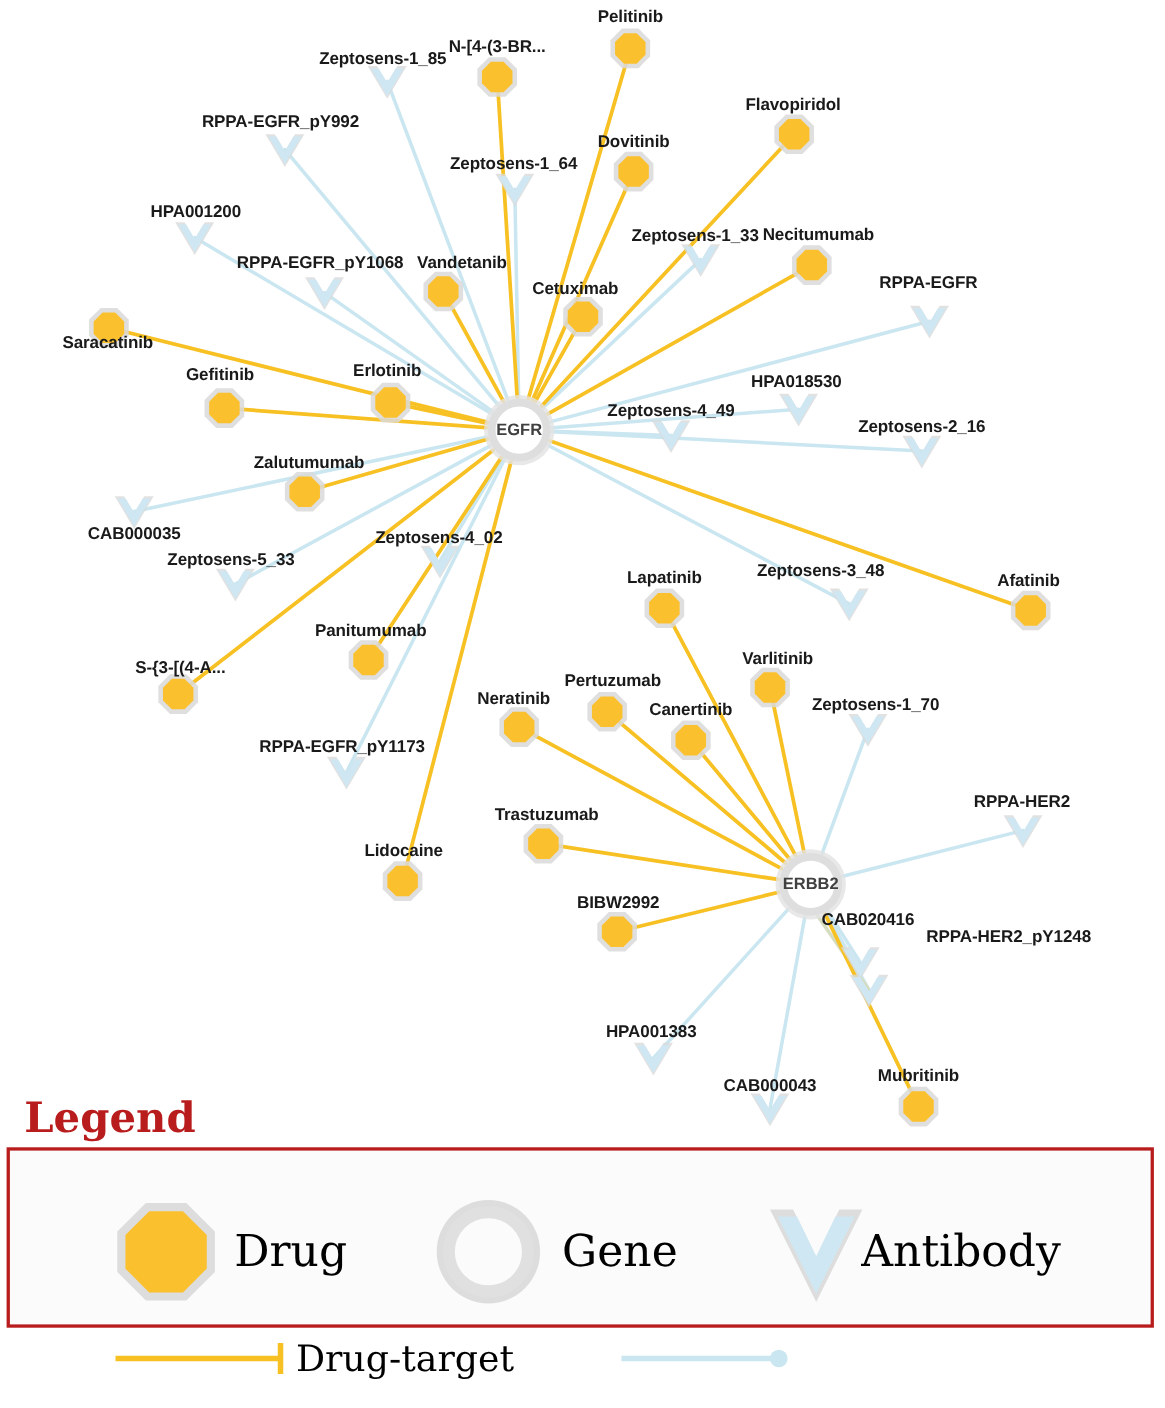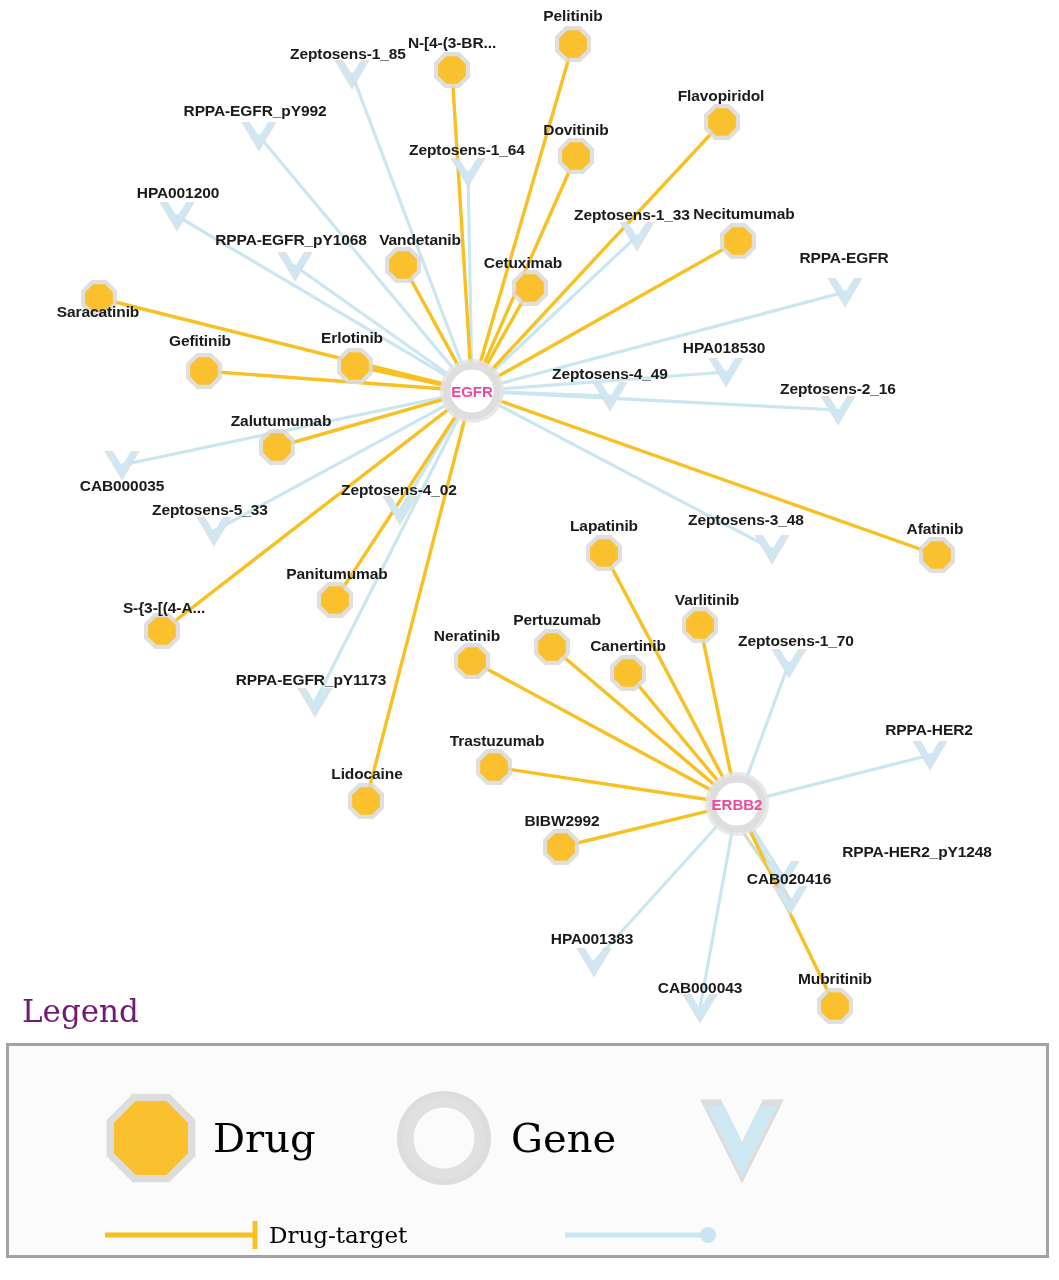--- a/index.html
+++ b/index.html
@@ -32,56 +32,56 @@
     font-weight: bold;
     color: #1a1a1a;
     white-space: nowrap;
     transform: translate(-50%, -50%);
     letter-spacing: -0.1px;
   }
   .gene-label {
     position: absolute;
     font-size: 15px;
     font-weight: bold;
-    color: #ec4899;
+    color: #404040;
     white-space: nowrap;
     transform: translate(-50%, -50%);
   }
   
   #legend-title {
     position: absolute;
     left: 22px;
     top: 993px;
     font-family: "DejaVu Serif", serif;
-    font-size: 31px;
-    font-weight: normal;
-    color: #701a75;
+    font-size: 38px;
+    font-weight: bold;
+    color: #b91c1c;
   }
   #legend-box {
     position: absolute;
     left: 6px;
     top: 1043px;
     width: 1043px;
-    height: 215px;
-    border: 3px solid #a3a3a3;
+    height: 164px;
+    border: 3px solid #b91c1c;
     background: #fbfbfb;
     box-sizing: border-box;
   }
   .legend-text {
     position: absolute;
     font-family: "DejaVu Serif", serif;
     color: #000;
     white-space: nowrap;
   }
   .legend-row1-text {
     font-size: 40px;
     transform: translate(0, -50%);
   }
   .legend-row2-text {
-    font-size: 23px;
+    font-size: 33px;
     transform: translate(0, -50%);
   }
 </style>
 </head>
 <body>
 
 <div id="network">
   <svg id="net-svg" width="1059" height="1040">
       <g>
         <line x1="352" y1="74" x2="461.37905215759673" y2="362.94299611631794" stroke="#CAE6F0" stroke-width="3.2" stroke-linecap="round"></line>
@@ -328,21 +328,21 @@
     <div class="node-label" style="left: 610px; top: 374px;">Zeptosens-4_49</div>
     <div class="node-label" style="left: 838px; top: 389px;">Zeptosens-2_16</div>
     <div class="node-label" style="left: 122px; top: 445px; margin-top: 41px;">CAB000035</div>
     <div class="node-label" style="left: 399px; top: 490px;">Zeptosens-4_02</div>
     <div class="node-label" style="left: 210px; top: 510px;">Zeptosens-5_33</div>
     <div class="node-label" style="left: 746px; top: 520px;">Zeptosens-3_48</div>
     <div class="node-label" style="left: 796px; top: 641px;">Zeptosens-1_70</div>
     <div class="node-label" style="left: 311px; top: 680px;">RPPA-EGFR_pY1173</div>
     <div class="node-label" style="left: 929px; top: 730px;">RPPA-HER2</div>
     <div class="node-label" style="left: 917px; top: 852px;">RPPA-HER2_pY1248</div>
-    <div class="node-label" style="left: 789px; top: 879px;">CAB020416</div>
+    <div class="node-label" style="left: 789px; top: 837px;">CAB020416</div>
     <div class="node-label" style="left: 592px; top: 939px;">HPA001383</div>
     <div class="node-label" style="left: 700px; top: 988px;">CAB000043</div>
     <div class="node-label" style="left: 573px; top: 16px;">Pelitinib</div>
     <div class="node-label" style="left: 452px; top: 43px;">N-[4-(3-BR...</div>
     <div class="node-label" style="left: 721px; top: 96px;">Flavopiridol</div>
     <div class="node-label" style="left: 576px; top: 130px;">Dovitinib</div>
     <div class="node-label" style="left: 744px; top: 214px;">Necitumumab</div>
     <div class="node-label" style="left: 384px; top: 240px; margin-left: 36px;">Vandetanib</div>
     <div class="node-label" style="left: 523px; top: 263px;">Cetuximab</div>
     <div class="node-label" style="left: 98px; top: 272px; margin-top: 40px;">Saracatinib</div>
@@ -374,14 +374,15 @@
       <circle cx="435" cy="92" r="36" fill="#fbfbfb" stroke="#e0e0e0" stroke-width="11"></circle>
       <path d="M 691 53.599999999999994 L 733 137.6 L 775 53.599999999999994 L 754 53.599999999999994 L 733 96.8 L 712 53.599999999999994 Z" fill="#dddddd"></path>
       <path d="M 698 60 L 733 130 L 768 60 L 750.5 60 L 733 96 L 715.5 60 Z" fill="#CFE7F2"></path>
       <line x1="96" y1="189" x2="246" y2="189" stroke="#F7C023" stroke-width="5"></line>
       <line x1="246" y1="175" x2="246" y2="203" stroke="#F7C023" stroke-width="5"></line>
       <line x1="556" y1="189" x2="694" y2="189" stroke="#CAE6F0" stroke-width="5"></line>
       <circle cx="699" cy="189" r="8" fill="#CAE6F0"></circle>
     </svg>
   <div class="legend-text legend-row1-text" style="left:204px; top:92px;">Drug</div>
   <div class="legend-text legend-row1-text" style="left:502px; top:92px;">Gene</div>
+  <div class="legend-text legend-row1-text" style="left:774px; top:92px;">Antibody</div>
   <div class="legend-text legend-row2-text" style="left:260px; top:189px;">Drug-target</div>
 </div>
 
 </body></html>

